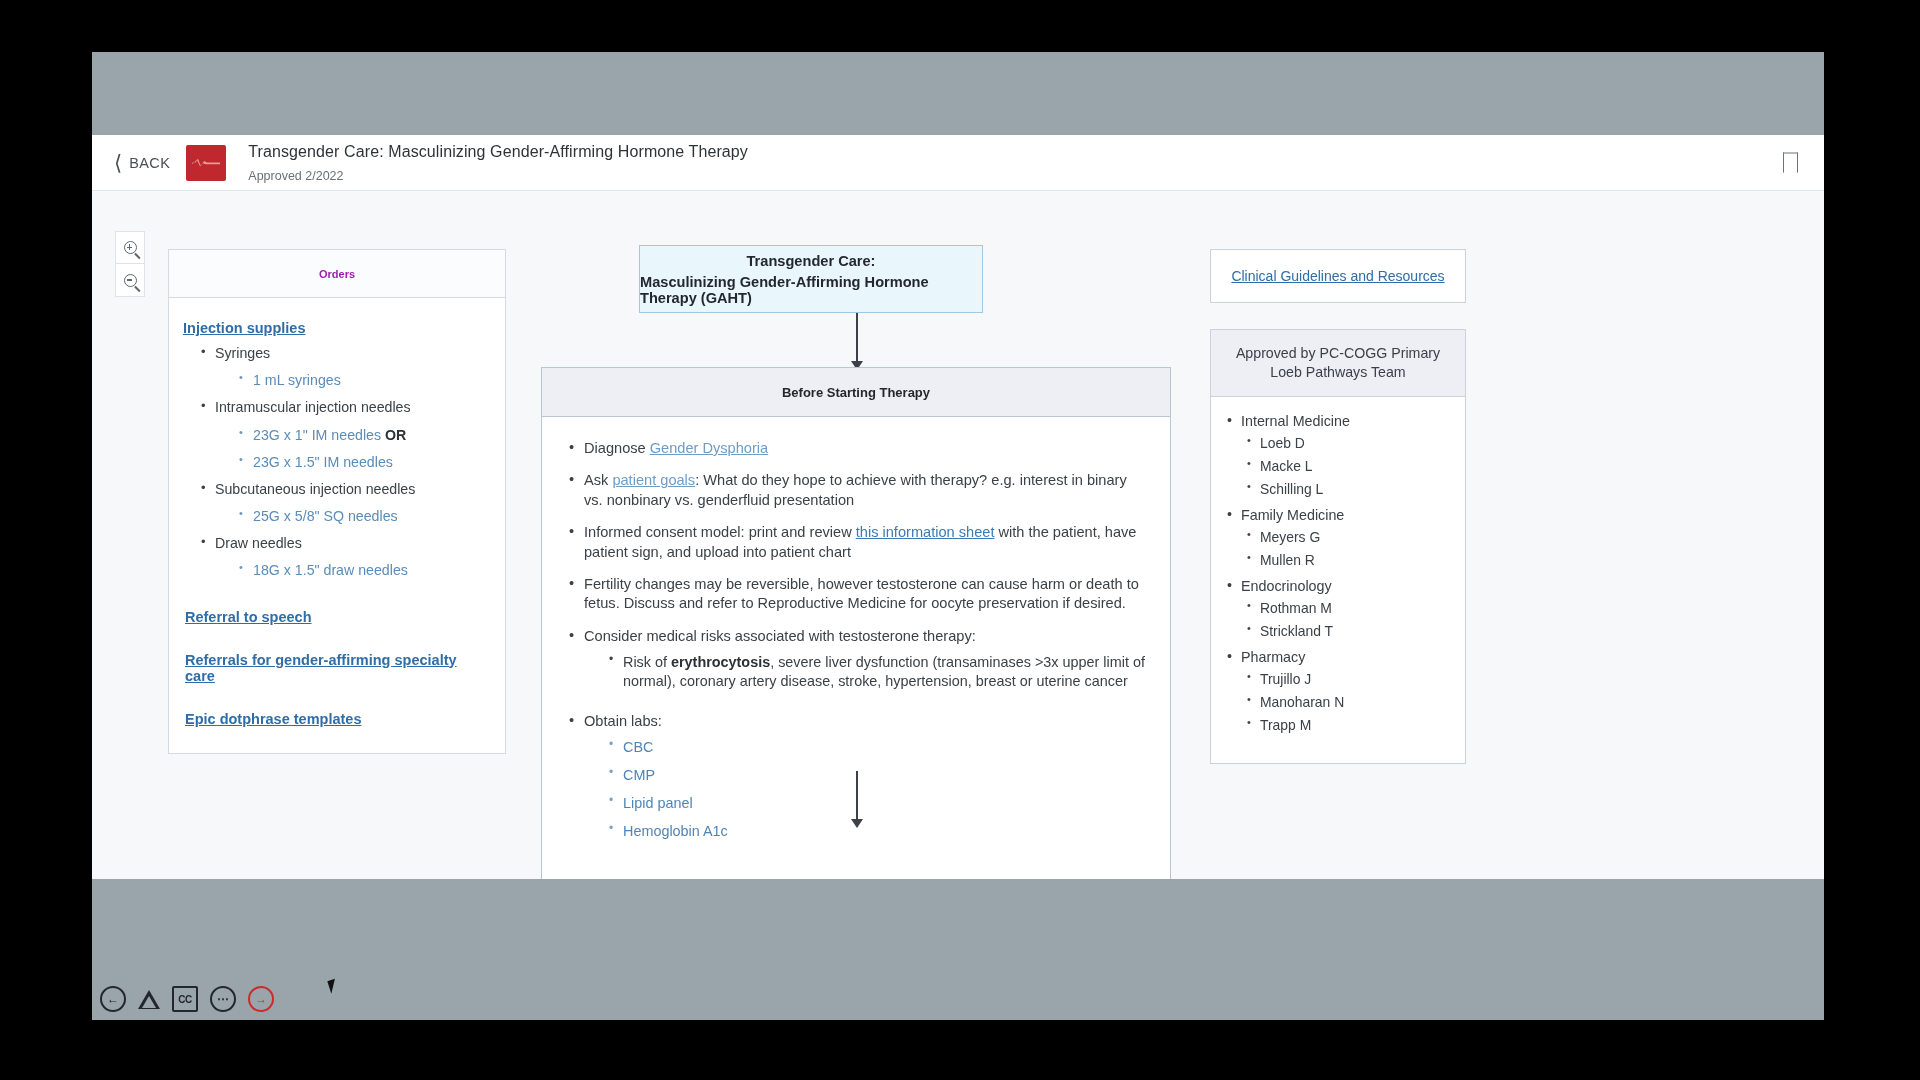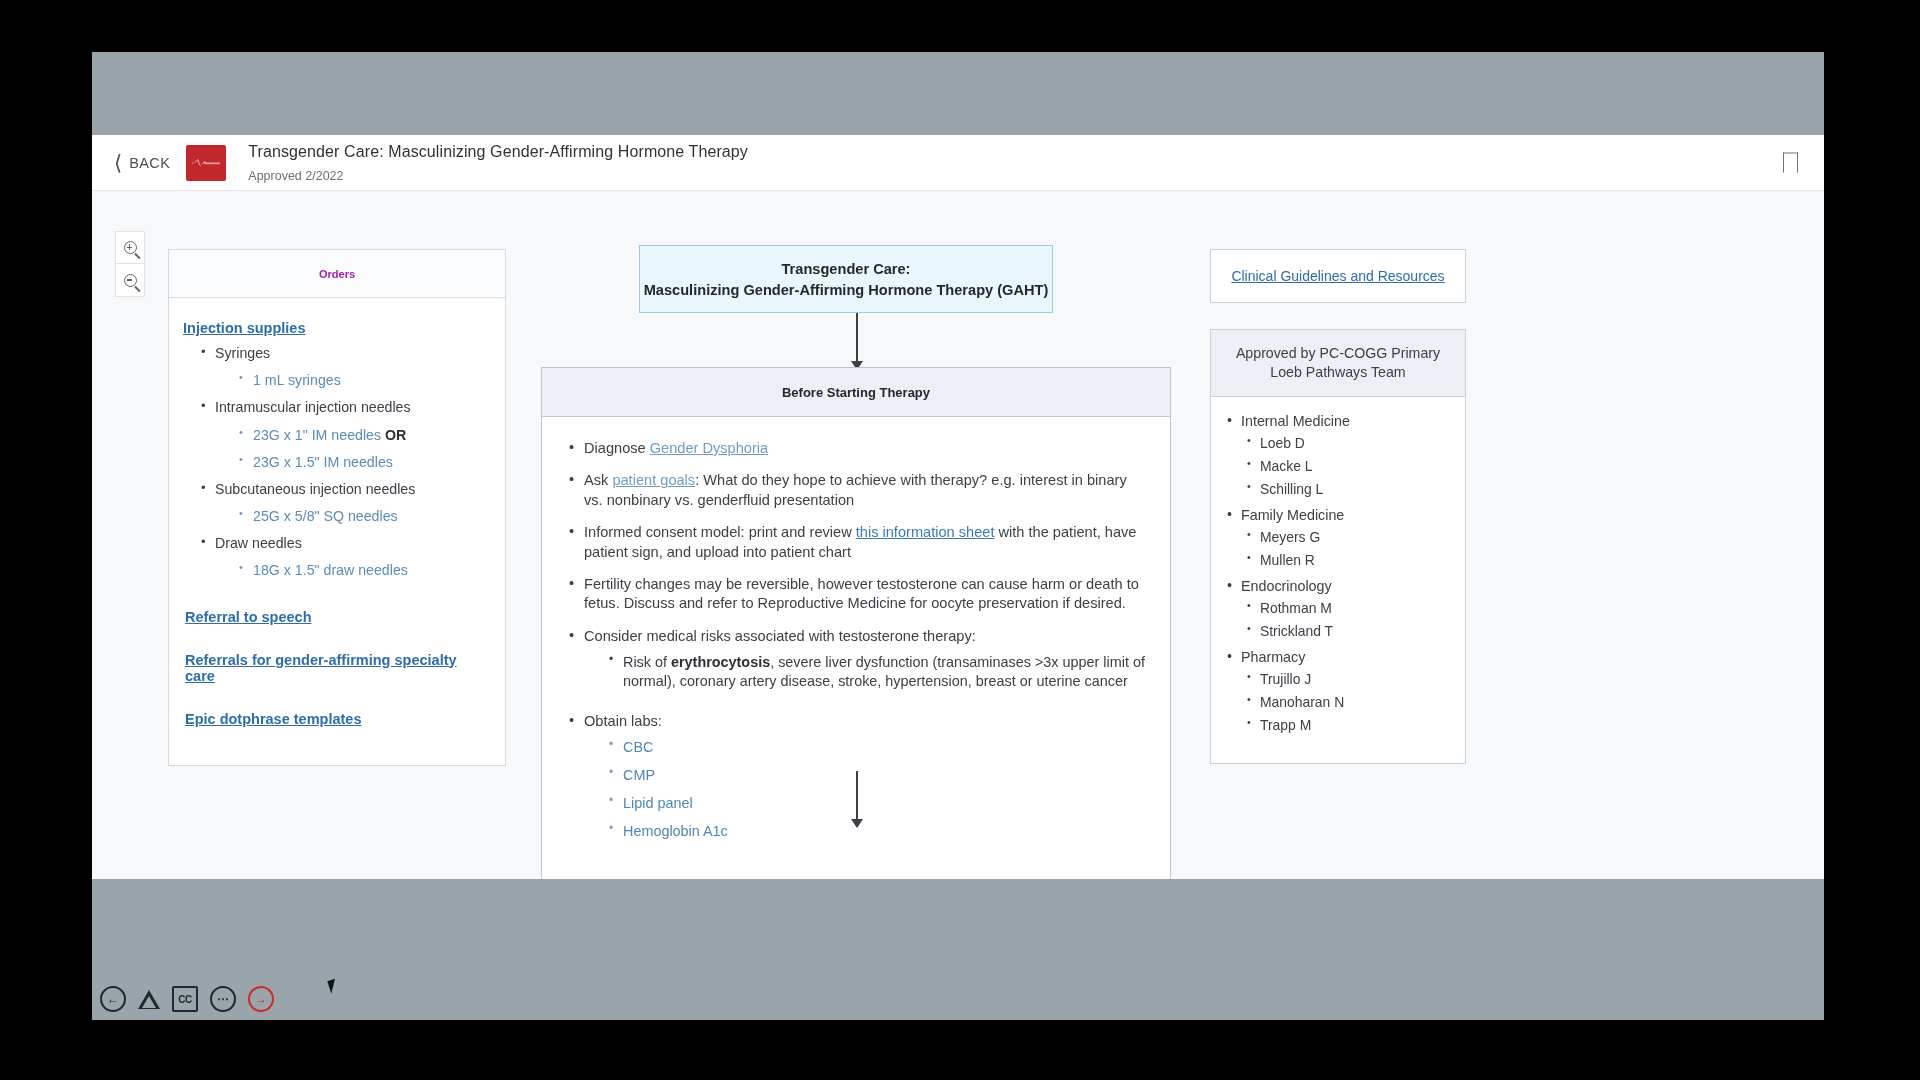--- a/index.html
+++ b/index.html
@@ -82,40 +82,40 @@
     position: absolute; left: 76px; top: 58px;
     width: 338px;
     background: #ffffff;
     border: 1px solid #d5dade;
   }
   .orders-head {
     height: 48px; display: flex; align-items: center; justify-content: center;
     border-bottom: 1px solid #d5dade; background: #fbfcfd;
   }
   .orders-head-title { font-size: 11px; font-weight: bold; color: #a21caf; }
-  .orders-body { padding: 22px 18px 38px 14px; }
+  .orders-body { padding: 22px 18px 26px 14px; }
   .sec-link {
     display: block; font-size: 14.5px; font-weight: bold; color: #2e6da8;
     text-decoration: underline; cursor: pointer; margin-bottom: 8px;
   }
   ul.l1 { list-style: none; margin: 4px 0 0 16px; }
   ul.l2 { list-style: none; margin: 8px 0 2px 22px; }
   ul.l1 > li, ul.l2 > li { position: relative; padding-left: 16px; margin: 8px 0; font-size: 14.2px; color: #3b4147; line-height: 1.35; }
   ul.l1 > li::before { content: "•"; position: absolute; left: 2px; top: -1px; color: #3b4147; font-size: 13px; }
   ul.l2 > li::before { content: "•"; position: absolute; left: 2px; top: -1px; color: #6e95bb; font-size: 11px; }
   .olink { color: #5b8cb8; cursor: pointer; }
   .obold { font-weight: bold; color: #2c3136; }
   .orders-links { margin-top: 28px; padding-left: 2px; }
   .orders-links .sec-link { margin-bottom: 27px; }
   .orders-links .sec-link:last-child { margin-bottom: 0; }
 
   
   .flow { position: absolute; left: 449px; top: 0; width: 640px; }
   .node-title {
-    position: absolute; left: 98px; top: 54px; width: 414px; height: 68px;
+    position: absolute; left: 98px; top: 54px; width: 344px; height: 68px;
     background: #e9f7fd; border: 1px solid #9cc9e5;
     display: flex; flex-direction: column; align-items: center; justify-content: center;
     gap: 5px;
   }
   .node-title div { font-size: 14.6px; font-weight: bold; color: #24282c; }
 
   .arrow-1 { position: absolute; left: 315px; top: 122px; width: 2px; height: 48px; background: #3b4147; }
   .arrow-1::after {
     content: ""; position: absolute; left: -5px; bottom: -9px;
     border-left: 6px solid transparent; border-right: 6px solid transparent; border-top: 9px solid #3b4147;

